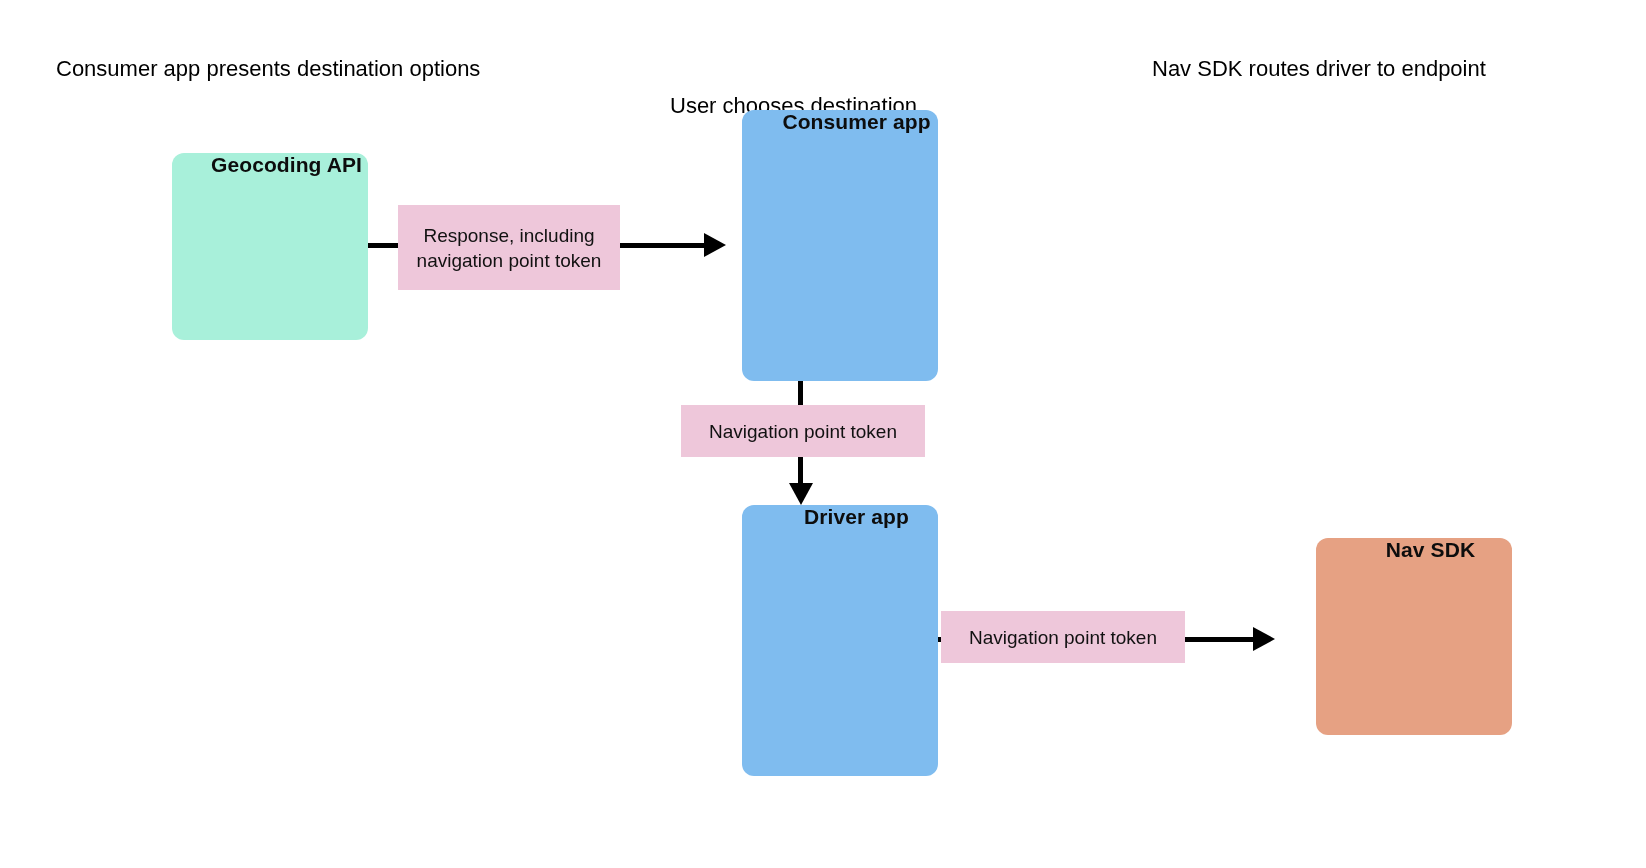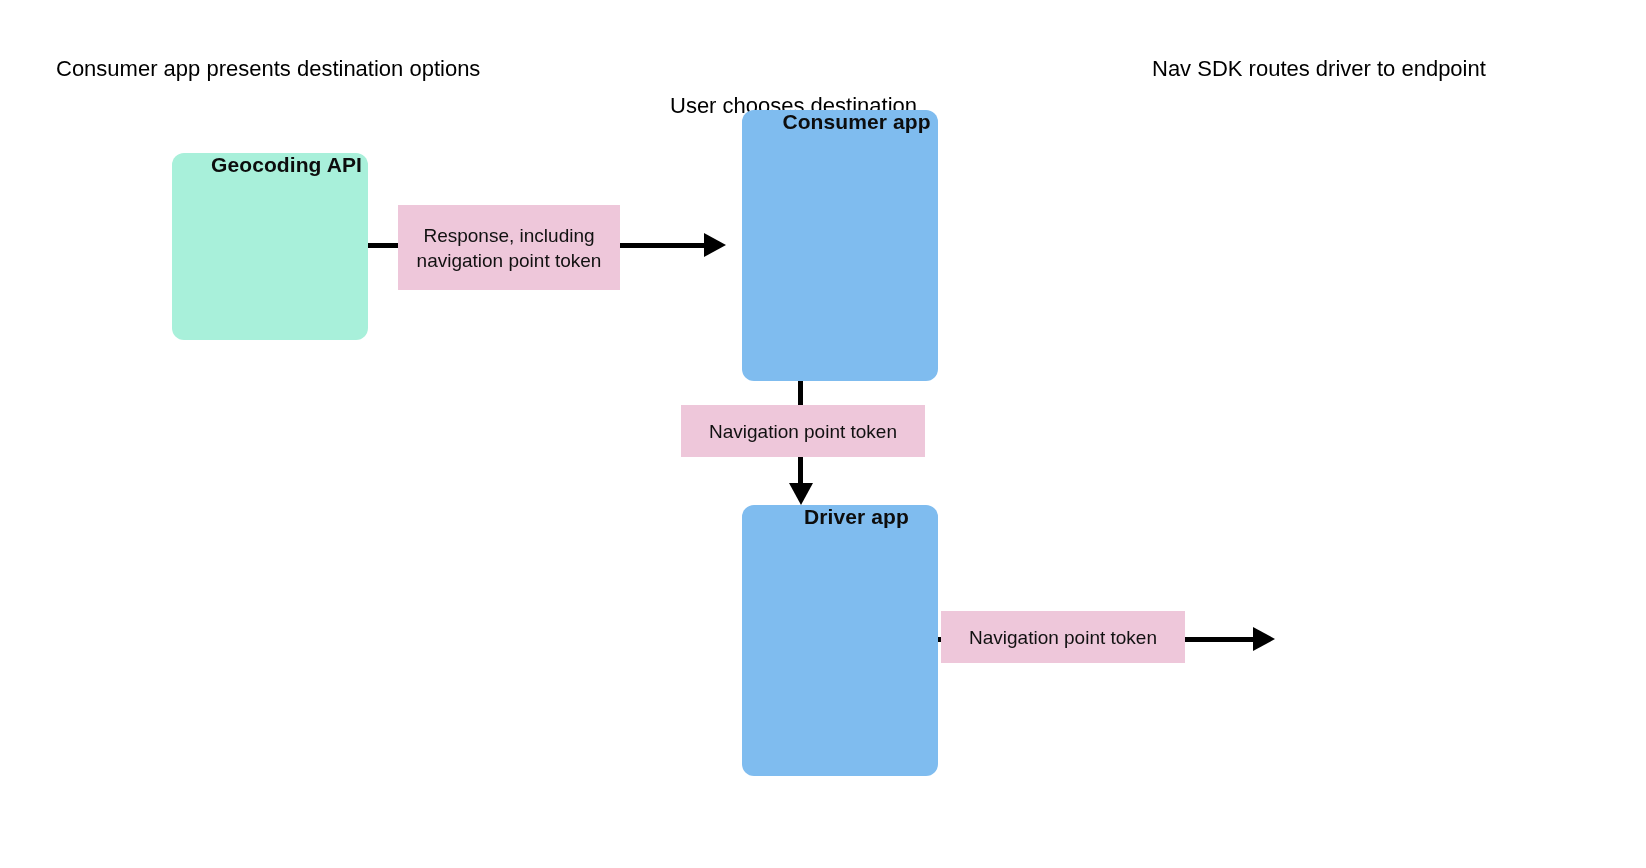--- a/index.html
+++ b/index.html
@@ -176,20 +176,23 @@
   </div>
 
   <div class="node" id="node-consumer-app" style="background: rgb(127, 188, 239);">
     <span class="node-label">Consumer app</span>
   </div>
 
   <div class="node" id="node-driver-app" style="background: rgb(127, 188, 239);">
     <span class="node-label">Driver app</span>
   </div>
 
+  <div class="node" id="node-nav-sdk" style="background: rgb(230, 161, 131);">
+    <span class="node-label">Nav SDK</span>
+  </div>
 
   <div class="edge-label" id="edge-label-response" style="background: rgb(238, 199, 218);">
     <span>Response, including navigation point token</span>
   </div>
 
   <div class="edge-label" id="edge-label-nav-token-vertical" style="background: rgb(238, 199, 218);">
     <span>Navigation point token</span>
   </div>
 
   <div class="edge-label" id="edge-label-nav-token-driver" style="background: rgb(238, 199, 218);">

